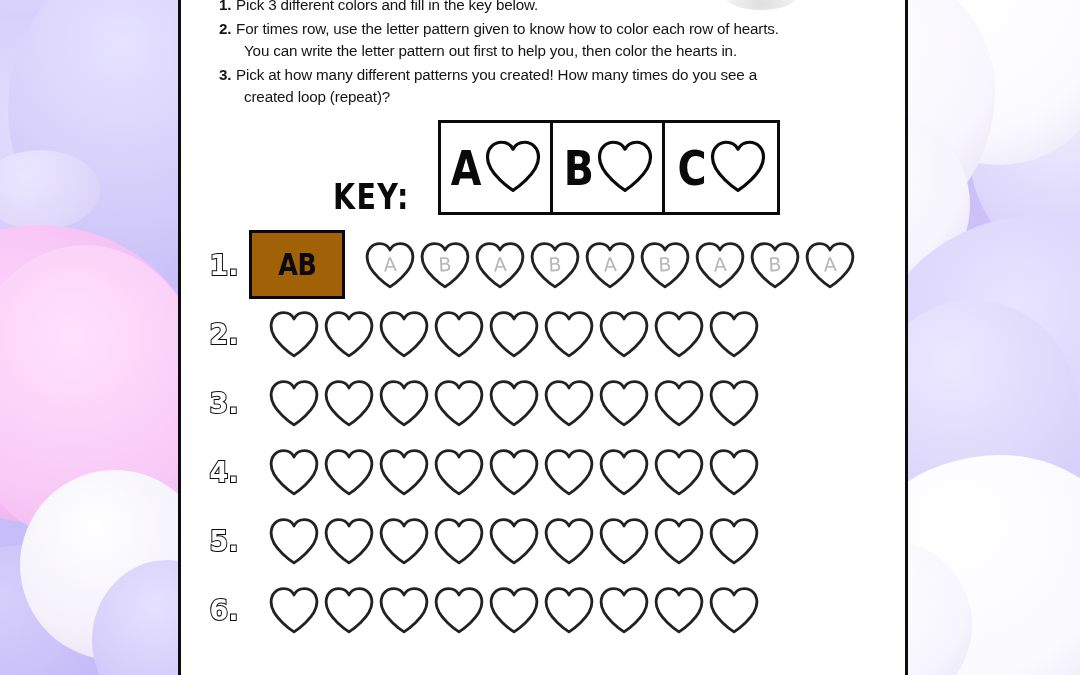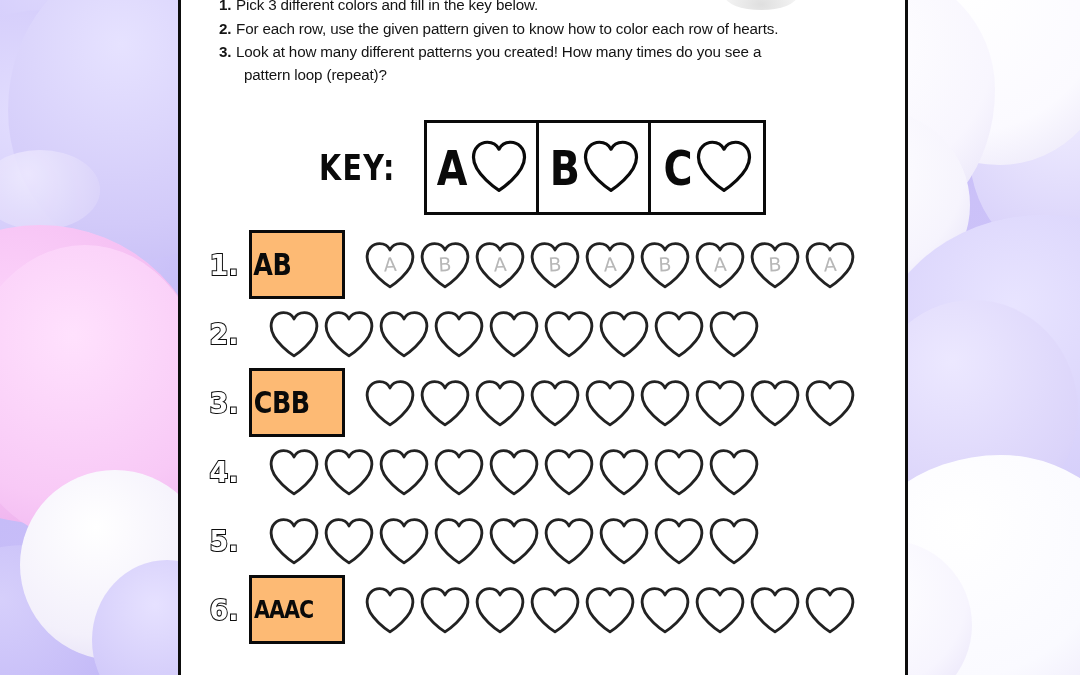--- a/index.html
+++ b/index.html
@@ -182,24 +182,24 @@
     flex: 0 0 17px;
     text-align: left;
   }
 
   .instr-text { flex: 1; }
   .instr-text .ln2 { display: block; padding-left: 8px; }
 
   
   .key-row {
     position: absolute;
-    left: 138px;
+    left: 152px;
     top: 120px;
     display: flex;
-    align-items: center;
+    align-items: flex-end;
   }
 
   .key-label {
     font-family: "DejaVu Sans", sans-serif;
     font-weight: bold;
     font-size: 31px;
     letter-spacing: 1.5px;
     color: #0a0a0a;
     transform: scaleX(0.92) scaleY(1.12);
     transform-origin: left center;
@@ -263,22 +263,22 @@
   }
 
   .label-box {
     width: 96px;
     flex: 0 0 96px;
     height: 69px;
     border: 3.5px solid #0a0a0a;
     margin-top: -1px;
     display: flex;
     align-items: center;
-    justify-content: flex-start;
-    background: #fdba74;
+    justify-content: center;
+    background: #a16207;
   }
 
   .label-text {
     font-family: "DejaVu Sans", sans-serif;
     font-weight: bold;
     font-size: 27px;
     color: #0a0a0a;
     letter-spacing: -0.5px;
     transform: scaleX(0.94) scaleY(1.12);
     white-space: nowrap;
@@ -348,25 +348,25 @@
 
   <div class="top-ghost"></div>
 
   <div class="instructions" id="instructions">
       <div class="instr-item">
         <span class="instr-num">1.</span>
         <span class="instr-text"><span>Pick 3 different colors and fill in the key below.</span></span>
       </div>
       <div class="instr-item">
         <span class="instr-num">2.</span>
-        <span class="instr-text"><span>For each row, use the given pattern given to know how to color each row of hearts.</span></span>
+        <span class="instr-text"><span>For times row, use the letter pattern given to know how to color each row of hearts.</span><span class="ln2">You can write the letter pattern out first to help you, then color the hearts in.</span></span>
       </div>
       <div class="instr-item">
         <span class="instr-num">3.</span>
-        <span class="instr-text"><span>Look at how many different patterns you created! How many times do you see a</span><span class="ln2">pattern loop (repeat)?</span></span>
+        <span class="instr-text"><span>Pick at how many different patterns you created! How many times do you see a</span><span class="ln2">created loop (repeat)?</span></span>
       </div>
     </div>
 
   <div class="key-row">
     <div class="key-label">KEY:</div>
     <div class="key-boxes" id="key-boxes">
         <div class="key-cell">
           <span class="key-letter">A</span>
           <span><svg width="58" height="54" viewBox="0 0 100 92" aria-hidden="true">
               <path d="M50 88 C50 88 6 60 6 31 C6 15 17 5 30 5 C40 5 47 11 50 17 C53 11 60 5 70 5 C83 5 94 15 94 31 C94 60 50 88 50 88 Z" fill="none" stroke="#0a0a0a" stroke-width="5.5" stroke-linejoin="round"></path>
@@ -495,23 +495,20 @@
           </div>
           <div class="heart-cell">
             <svg width="52" height="48" viewBox="0 0 100 92" aria-hidden="true">
               <path d="M50 88 C50 88 6 60 6 31 C6 15 17 5 30 5 C40 5 47 11 50 17 C53 11 60 5 70 5 C83 5 94 15 94 31 C94 60 50 88 50 88 Z" fill="none" stroke="#222222" stroke-width="5.5" stroke-linejoin="round"></path>
             </svg>
           </div>
         </div>
       </div>
       <div class="prow">
         <div class="row-num">3.</div>
-        <div class="label-box">
-          <span class="label-text">CBB</span>
-        </div>
         <div class="hearts">
           <div class="heart-cell">
             <svg width="52" height="48" viewBox="0 0 100 92" aria-hidden="true">
               <path d="M50 88 C50 88 6 60 6 31 C6 15 17 5 30 5 C40 5 47 11 50 17 C53 11 60 5 70 5 C83 5 94 15 94 31 C94 60 50 88 50 88 Z" fill="none" stroke="#222222" stroke-width="5.5" stroke-linejoin="round"></path>
             </svg>
           </div>
           <div class="heart-cell">
             <svg width="52" height="48" viewBox="0 0 100 92" aria-hidden="true">
               <path d="M50 88 C50 88 6 60 6 31 C6 15 17 5 30 5 C40 5 47 11 50 17 C53 11 60 5 70 5 C83 5 94 15 94 31 C94 60 50 88 50 88 Z" fill="none" stroke="#222222" stroke-width="5.5" stroke-linejoin="round"></path>
             </svg>
@@ -648,23 +645,20 @@
           </div>
           <div class="heart-cell">
             <svg width="52" height="48" viewBox="0 0 100 92" aria-hidden="true">
               <path d="M50 88 C50 88 6 60 6 31 C6 15 17 5 30 5 C40 5 47 11 50 17 C53 11 60 5 70 5 C83 5 94 15 94 31 C94 60 50 88 50 88 Z" fill="none" stroke="#222222" stroke-width="5.5" stroke-linejoin="round"></path>
             </svg>
           </div>
         </div>
       </div>
       <div class="prow">
         <div class="row-num">6.</div>
-        <div class="label-box">
-          <span class="label-text len4">AAAC</span>
-        </div>
         <div class="hearts">
           <div class="heart-cell">
             <svg width="52" height="48" viewBox="0 0 100 92" aria-hidden="true">
               <path d="M50 88 C50 88 6 60 6 31 C6 15 17 5 30 5 C40 5 47 11 50 17 C53 11 60 5 70 5 C83 5 94 15 94 31 C94 60 50 88 50 88 Z" fill="none" stroke="#222222" stroke-width="5.5" stroke-linejoin="round"></path>
             </svg>
           </div>
           <div class="heart-cell">
             <svg width="52" height="48" viewBox="0 0 100 92" aria-hidden="true">
               <path d="M50 88 C50 88 6 60 6 31 C6 15 17 5 30 5 C40 5 47 11 50 17 C53 11 60 5 70 5 C83 5 94 15 94 31 C94 60 50 88 50 88 Z" fill="none" stroke="#222222" stroke-width="5.5" stroke-linejoin="round"></path>
             </svg>

